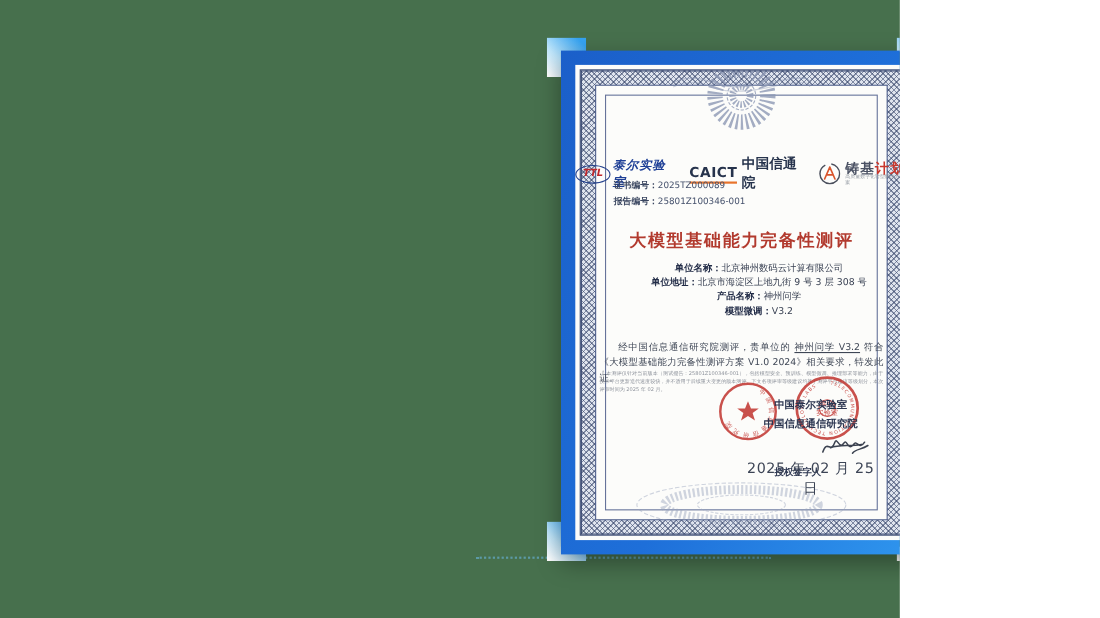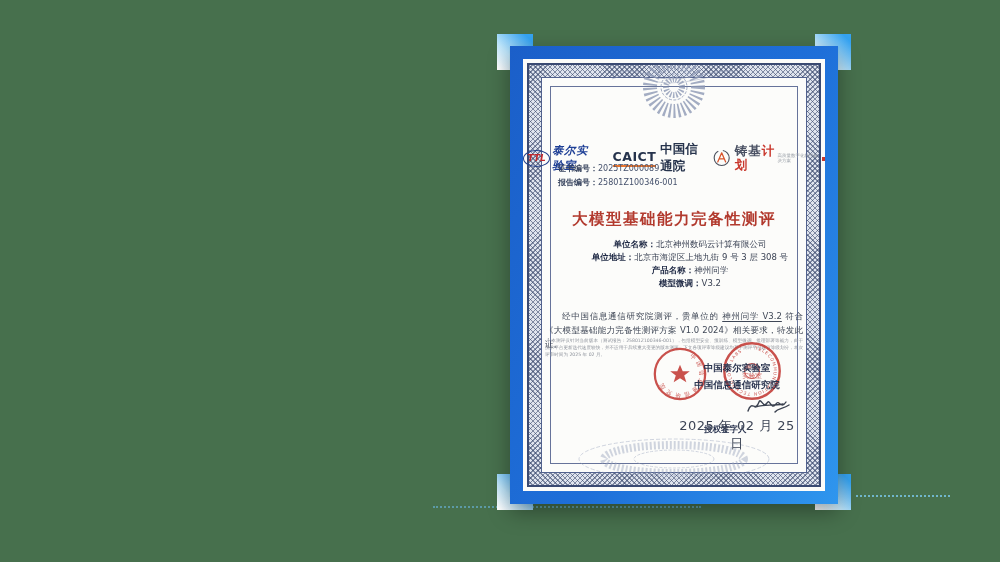--- a/index.html
+++ b/index.html
@@ -1,17 +1,17 @@
 <!DOCTYPE html>
 <html><head>
 <meta charset="utf-8">
 <style>
   html,body{margin:0;padding:0;}
   body{font-family:"DejaVu Sans","Liberation Sans",sans-serif;}
-  .stage{position:relative;width:1000px;height:562px;background:#47704d;overflow:hidden;}
+  .stage{position:relative;width:818px;height:562px;background:#47704d;overflow:hidden;}
 
   
   .dotted{position:absolute;height:0;border-top:2px dotted rgba(125,205,245,.75);}
   .dotted.bl{left:433px;top:506px;width:268px;border-top-color:rgba(110,190,240,.55);}
   .dotted.br{left:856px;top:495px;width:94px;}
 
   
   .bracket{position:absolute;width:36px;height:36px;background:linear-gradient(45deg,#ffffff 4%,#bfe6fb 38%,#35a3f1 88%);}
   .bracket.tl{left:497px;top:34px;clip-path:polygon(0 0,100% 0,100% 36%,36% 36%,36% 100%,0 100%);}
   .bracket.tr{left:815px;top:34px;clip-path:polygon(0 0,100% 0,100% 100%,64% 100%,64% 36%,0 36%);}
@@ -41,21 +41,21 @@
   .logo-ttl{display:flex;align-items:center;gap:2px;}
   .ttl-ellipse{display:flex;align-items:center;justify-content:center;width:32px;height:15px;border:1.5px solid #24418c;border-radius:50%;
       font-style:italic;font-weight:bold;font-size:9px;color:#c0282d;letter-spacing:0;}
   .ttl-name{font-style:italic;font-weight:bold;font-size:11px;color:#1e3f96;letter-spacing:1px;}
   .logo-caict{display:flex;align-items:center;gap:4px;}
   .caict-abbr-wrap{display:inline-flex;flex-direction:column;align-items:stretch;}
   .caict-abbr{font-weight:bold;font-size:12.5px;color:#26334c;letter-spacing:.5px;}
   .caict-underline{height:2px;background:#e8742c;margin-top:1px;}
   .caict-name{font-weight:bold;font-size:12.5px;color:#26334c;}
   .logo-zhuji{display:flex;align-items:center;gap:4px;}
-  .zhuji-text{display:flex;line-height:1.1;}
+  .zhuji-text{display:flex;flex-direction:column;line-height:1.1;}
   .zhuji-title{font-weight:bold;font-size:12.5px;letter-spacing:1px;}
   .zhuji-dark{color:#4a5163;}
   .zhuji-red{color:#c9372c;}
   .zhuji-tagline{font-size:4.5px;color:#9aa0a8;display:flex;align-items:center;gap:2px;margin-top:1px;}
   .red-square{width:4px;height:4px;background:#c9372c;display:inline-block;}
 
   
   .numbers{position:absolute;left:35px;top:103px;font-size:8px;color:#44506b;line-height:14px;}
   .numbers b{color:#39455f;font-weight:bold;}
 

